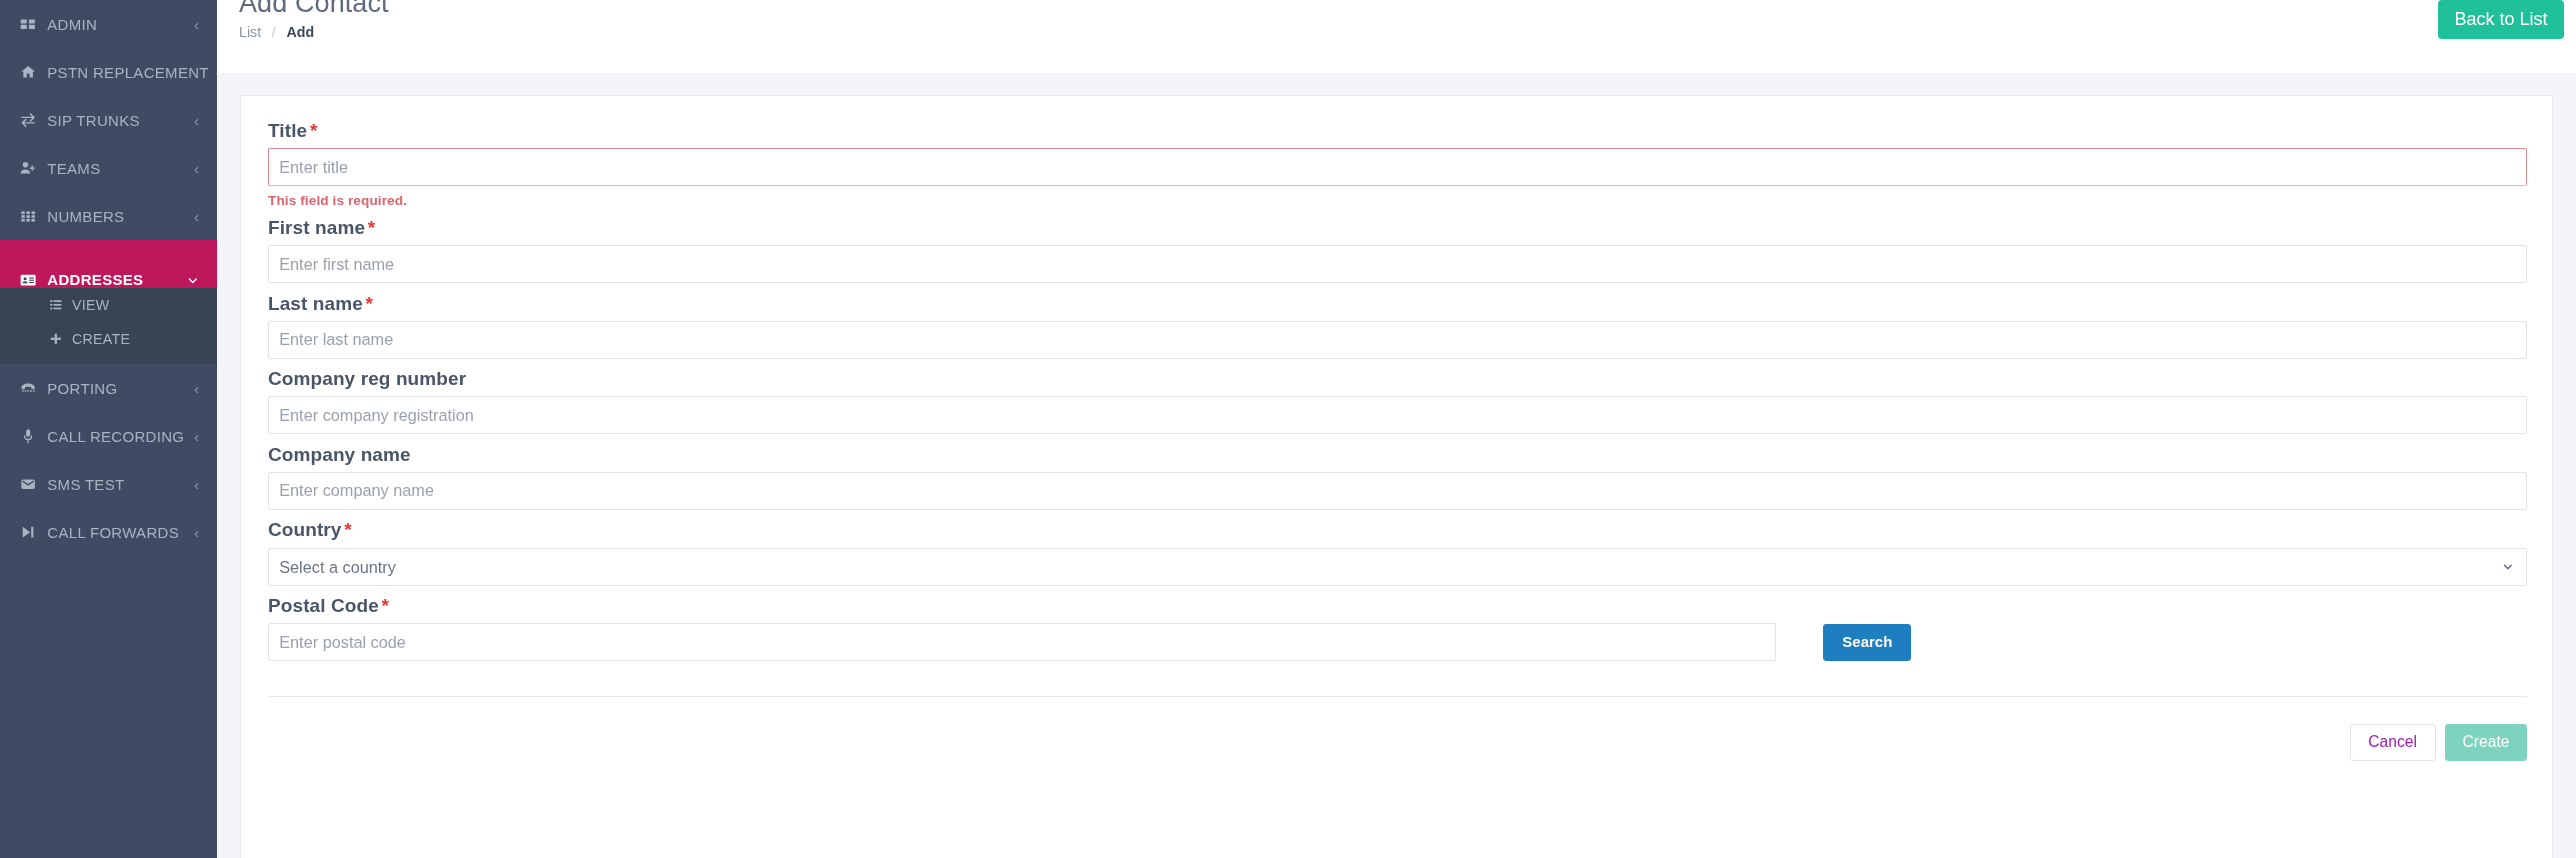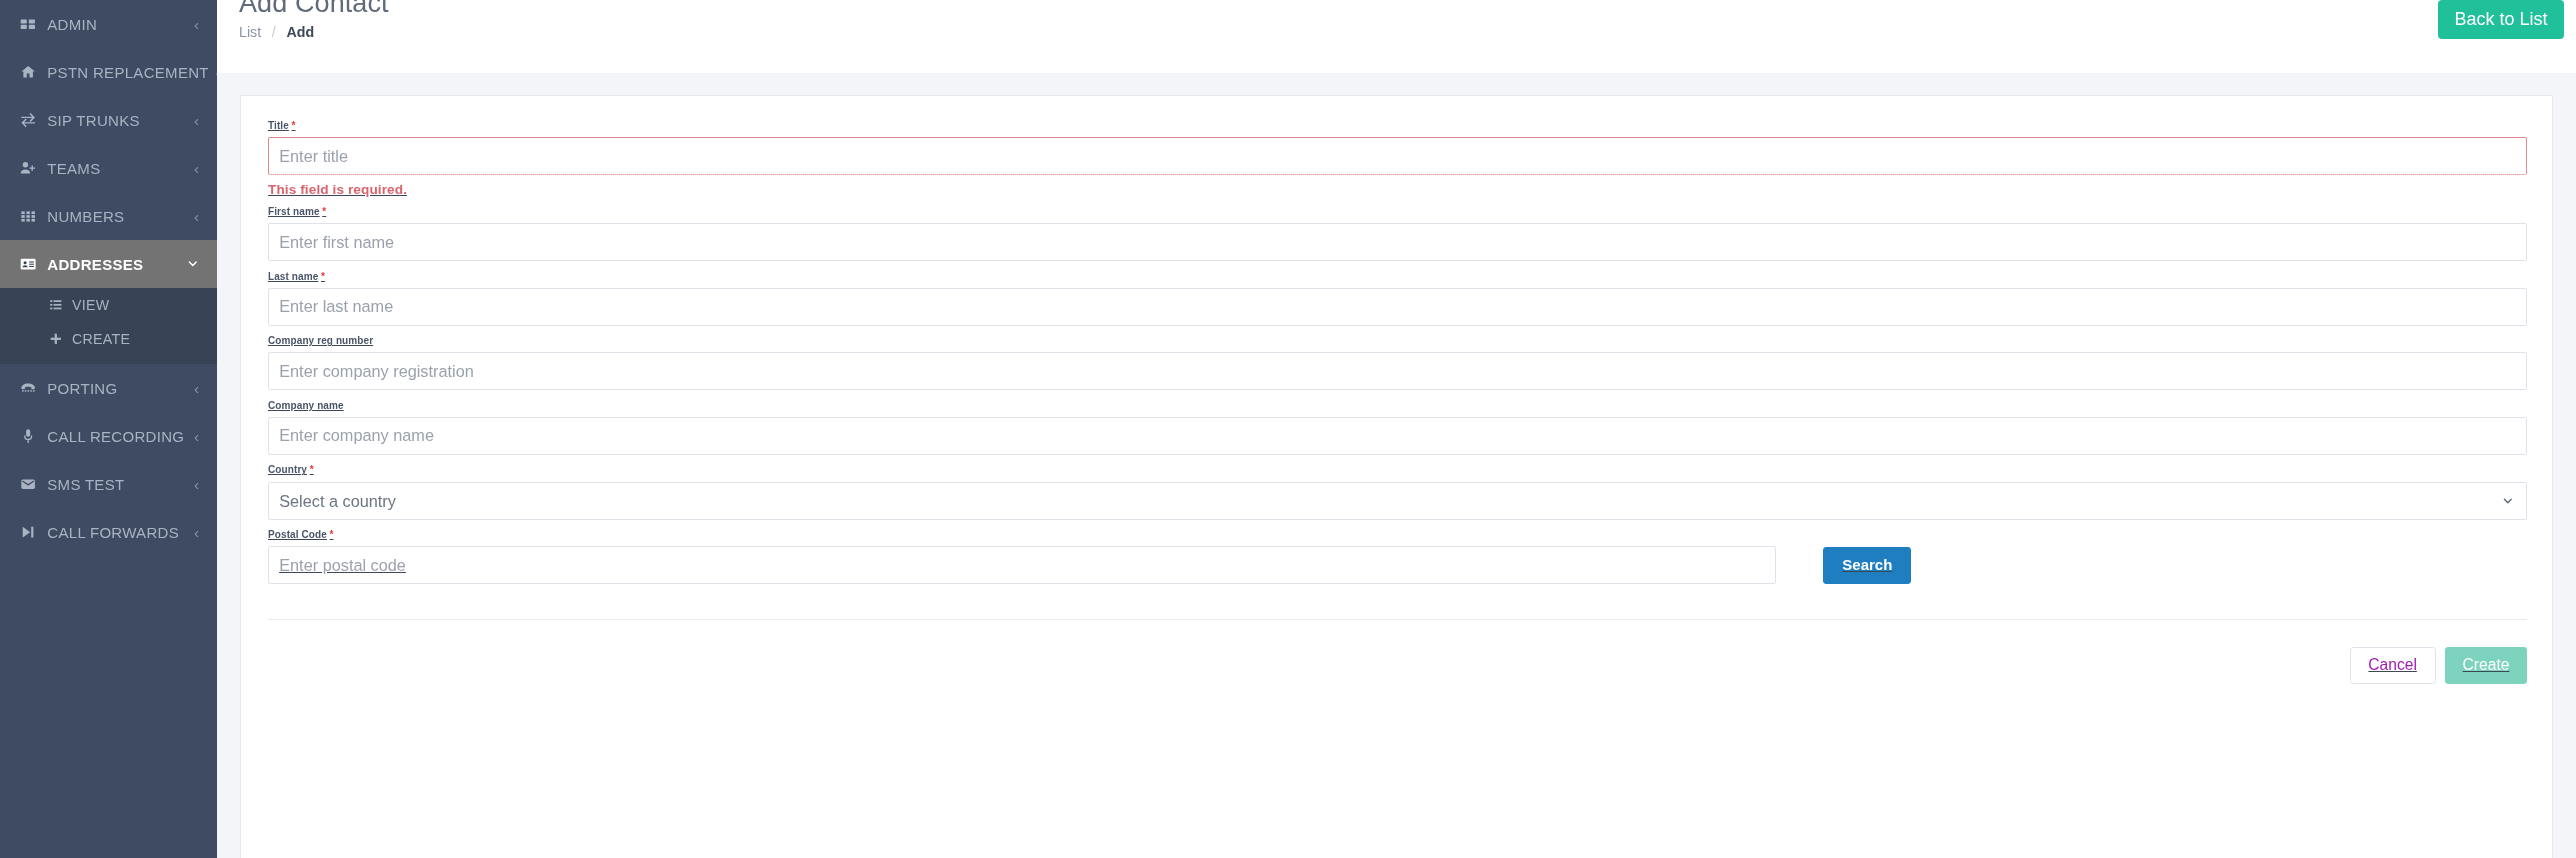--- a/index.html
+++ b/index.html
@@ -60,23 +60,24 @@
   }
 
   .nav-item .chev {
     color: #8d97a8;
     font-size: 15px;
     line-height: 1;
     margin-left: 6.8px;
   }
 
   .nav-item.active {
-    background: #737373;
+    background: #be185d;
     color: #ffffff;
     font-weight: bold;
+    align-items: flex-end;
   }
   .nav-item.active .ic { color: #ffffff; }
   .nav-item.active .chev { color: #ffffff; }
 
   .sub-group {
     background: #394356;
     padding-bottom: 8.1px;
   }
 
   .sub-item {
@@ -99,21 +100,20 @@
   }
 
   svg { display: block; }
 
   
   .main {
     flex: 1;
     height: 648px;
     position: relative;
     background: #ffffff;
-    text-decoration: underline;
   }
 
   .topbar {
     height: 73px;
     background: #ffffff;
     position: relative;
     padding-left: 22px;
   }
 
   .page-title {
@@ -163,21 +163,21 @@
     border-radius: 1.4px;
     width: 2313px;
     height: 765px;
     padding: 24.4px 27px 0 27px;
     position: relative;
   }
 
   .field { margin-bottom: 9.5px; }
 
   .field-label {
-    font-size: 10px;
+    font-size: 19px;
     font-weight: bold;
     color: #4a5568;
     margin-bottom: 6.1px;
     letter-spacing: 0.1px;
   }
   .req {
     color: #e53935;
     font-weight: bold;
     margin-left: 2.7px;
   }

